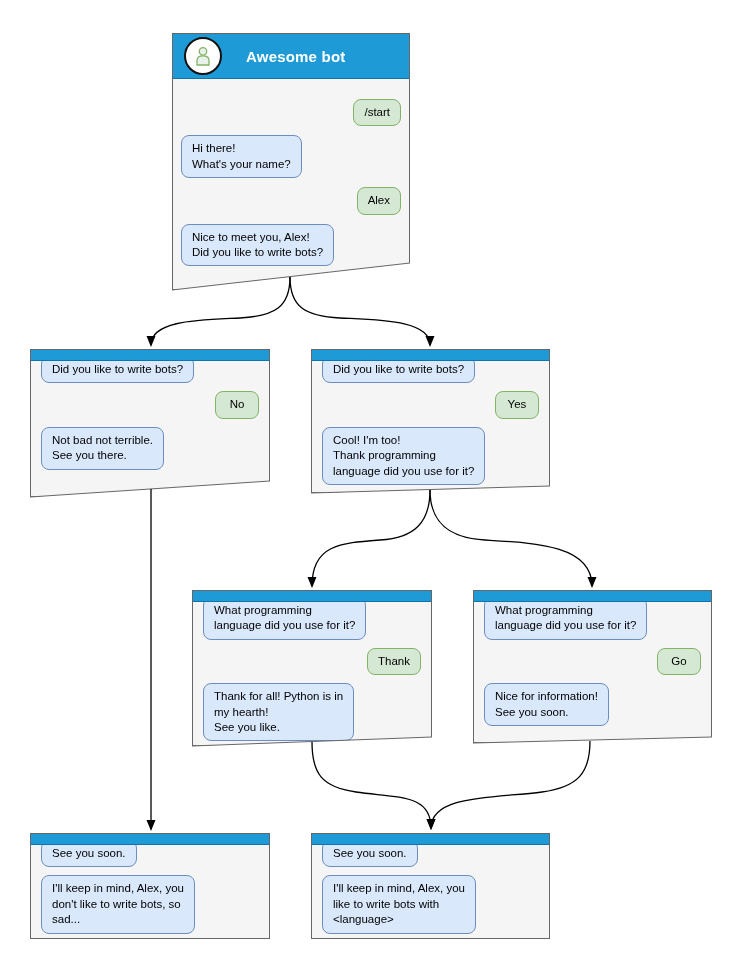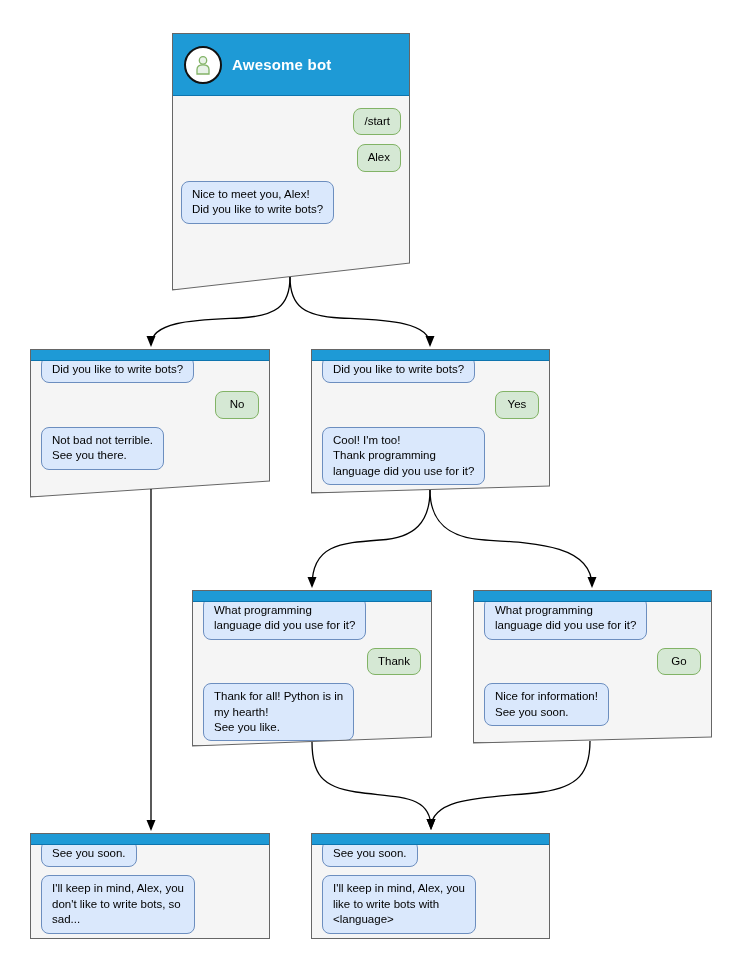--- a/index.html
+++ b/index.html
@@ -18,25 +18,25 @@
   .canvas{position:relative;width:743px;height:971px;background:#ffffff;overflow:hidden;}
 
   .window{
     position:absolute;
     background:var(--window-fill);
     border:1px solid var(--window-border);
     box-sizing:border-box;
   }
   .header{
     position:relative;z-index:2;
-    height:62px;
+    height:45px;
     background:var(--header-blue);
     border-bottom:1px solid var(--header-blue-border);
     box-sizing:border-box;
-    display:flex;align-items:center;gap:10px;
+    display:flex;align-items:center;gap:24px;
     padding:0 0 0 11px;
   }
   .avatar{
     width:38px;height:38px;border-radius:50%;
     background:#ffffff;border:2px solid #111111;
     box-sizing:border-box;
     display:flex;align-items:center;justify-content:center;
     flex:0 0 auto;
   }
   .title{
@@ -47,21 +47,21 @@
     height:11px;
     background:var(--header-blue);
     border-bottom:1px solid var(--header-blue-border);
     box-sizing:border-box;
   }
   .body{
     position:relative;z-index:1;
     display:flex;flex-direction:column;gap:8px;
     padding:0 10px;
   }
-  .main-body{padding:12px 8px;gap:9px;}
+  .main-body{padding:20px 8px;gap:9px;}
   .sub .body .bubble:first-child{margin-top:-5px;}
   .bubble{
     position:relative;z-index:1;
     border-radius:8px;
     padding:5px 10px;
     font-size:11.5px;line-height:1.34;color:#000000;
     white-space:pre-line;
     width:max-content;max-width:196px;
     box-sizing:border-box;
   }
@@ -93,20 +93,22 @@
       <div class="avatar">
         <svg width="24" height="24" viewBox="0 0 24 24">
           <circle cx="12" cy="7.4" r="3.7" fill="#e8f2e8" stroke="#82b366" stroke-width="1.3"></circle>
           <path d="M6 21 V16.6 Q6 11.8 12 11.8 Q18 11.8 18 16.6 V21 Z" fill="#e8f2e8" stroke="#82b366" stroke-width="1.3"></path>
         </svg>
       </div>
       <div class="title">Awesome bot</div>
     </div>
     <div class="body main-body">
       <div class="bubble user">/start</div>
+      <div class="bubble bot">Hi there!
+What's your name?</div>
       <div class="bubble user">Alex</div>
       <div class="bubble bot">Nice to meet you, Alex!
 Did you like to write bots?</div>
     </div>
   </div>
 
   <div class="window sub" style="left:30px;top:349px;width:240px;height:148px;clip-path:polygon(0 0,100% 0,100% 132px,0 100%);">
     <div class="titlebar"></div>
     <div class="body">
       <div class="bubble bot">Did you like to write bots?</div>

